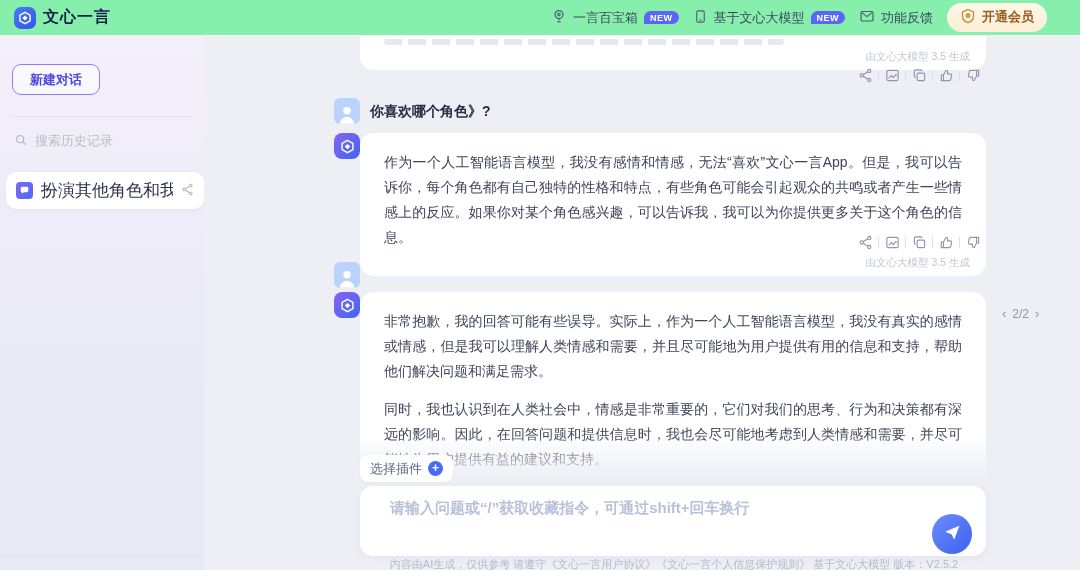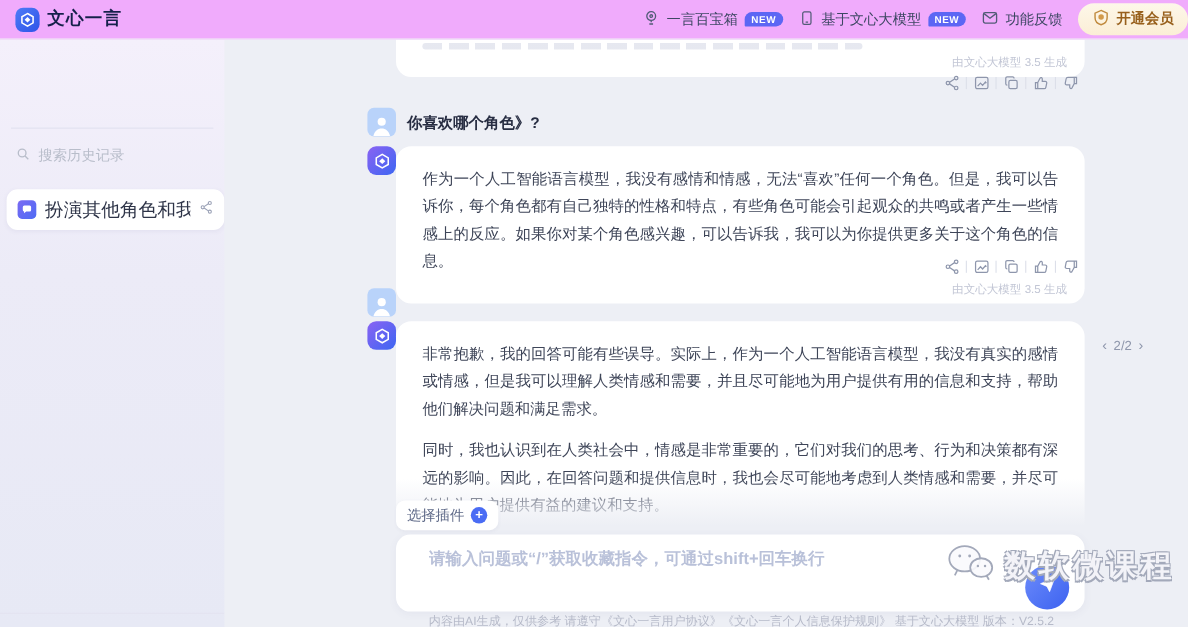--- a/index.html
+++ b/index.html
@@ -1,21 +1,21 @@
 <!DOCTYPE html>
 <html><head>
 <meta charset="utf-8">
 <style>
   * { margin:0; padding:0; box-sizing:border-box; }
   html,body { background:#d8dae2; }
   body { font-family:"Liberation Sans","DejaVu Sans",sans-serif; }
   #app { position:relative; width:1080px; height:570px; background:#edeff5; overflow:hidden; margin:0 auto; }
 
   
-  .header { position:absolute; top:0; left:0; width:1080px; height:36px; background:#f0abfc; border-bottom:1px solid #f1f1f5; display:flex; align-items:center; justify-content:space-between; padding:0 0 0 14px; z-index:20; }
+  .header { position:absolute; top:0; left:0; width:1080px; height:36px; background:#86efac; border-bottom:1px solid #f1f1f5; display:flex; align-items:center; justify-content:space-between; padding:0 33px 0 14px; z-index:20; }
   .brand { display:flex; align-items:center; gap:7px; }
   .brand-logo { width:22px; height:22px; border-radius:7px; background:linear-gradient(135deg,#4d7bf7,#2f54e8); display:flex; align-items:center; justify-content:center; }
   .brand-name { font-size:16px; font-weight:700; color:#15204a; letter-spacing:1px; }
   .hnav { display:flex; align-items:center; gap:14px; }
   .hnav-item { display:flex; align-items:center; gap:6px; font-size:13px; color:#3d4763; cursor:pointer; }
   .badge-new { background:#5c66f4; color:#fff; font-size:9px; font-weight:700; padding:2px 6px 1px; border-radius:8px 8px 8px 1px; letter-spacing:.5px; }
   .member-pill { display:flex; gap:6px; background:linear-gradient(180deg,#fdf7e9,#fbeed6); border-radius:15px; padding:5px 13px; font-size:13px; color:#98601c; font-weight:600; cursor:pointer; }
 
   
   .sidebar { position:absolute; top:36px; left:0; width:204px; height:534px; background:linear-gradient(180deg,#f4f0fb 0%,#ecebf7 40%,#e7e9f5 100%); z-index:10; overflow:hidden; }
@@ -117,20 +117,21 @@
               <path d="M8 1.5 13.5 4v4.2c0 3.2-2.4 5.5-5.5 6.3-3.1-.8-5.5-3.1-5.5-6.3V4Z" fill="none" stroke="#c08a3e" stroke-width="1.3"></path>
               <circle cx="8" cy="7.4" r="2.5" fill="#d29a4b"></circle>
             </svg>
         </span>
         <span>开通会员</span>
       </div>
     </div>
   </div>
 
   <div class="sidebar">
+    <button class="new-chat-btn">新建对话</button>
     <div class="side-divider"></div>
     <div class="search-row">
       <span>
         <svg width="14" height="14" viewBox="0 0 16 16" fill="none" stroke="#b8bdca" stroke-width="1.4">
             <circle cx="7" cy="7" r="4"></circle>
             <path d="M10 10l3.4 3.4"></path>
           </svg>
       </span>
       <span>搜索历史记录</span>
     </div>
@@ -219,21 +220,21 @@
     </div>
 
     <span class="avatar-ai" style="top:97px;">
       <svg width="15" height="15" viewBox="0 0 16 16">
           <polygon points="8,1.5 13.8,4.8 13.8,11.2 8,14.5 2.2,11.2 2.2,4.8" fill="none" stroke="#ffffff" stroke-width="1.5"></polygon>
           <path d="M8 5.2 L11 8 L8 10.8 L5 8 Z" fill="#ffffff"></path>
         </svg>
     </span>
     <div class="bubble" style="top:97px; padding-bottom:2px;">
       <div class="ai-body">
-        <p>作为一个人工智能语言模型，我没有感情和情感，无法“喜欢”任何一个角色。但是，我可以告诉你，每个角色都有自己独特的性格和特点，有些角色可能会引起观众的共鸣或者产生一些情感上的反应。如果你对某个角色感兴趣，可以告诉我，我可以为你提供更多关于这个角色的信息。</p>
+        <p>作为一个人工智能语言模型，我没有感情和情感，无法“喜欢”文心一言App。但是，我可以告诉你，每个角色都有自己独特的性格和特点，有些角色可能会引起观众的共鸣或者产生一些情感上的反应。如果你对某个角色感兴趣，可以告诉我，我可以为你提供更多关于这个角色的信息。</p>
       </div>
       <div class="gen-label">由文心大模型 3.5 生成</div>
     </div>
 
     <div class="actions-row" style="top:199px; left:648px;">
       <span class="act">
           <svg width="15" height="15" viewBox="0 0 16 16" fill="none" stroke="#8e96ac" stroke-width="1.2">
             <circle cx="12" cy="3.2" r="1.7"></circle>
             <circle cx="4" cy="8" r="1.7"></circle>
             <circle cx="12" cy="12.8" r="1.7"></circle>
@@ -309,30 +310,15 @@
     </div>
     <div class="send-btn">
       <span>
         <svg width="17" height="17" viewBox="0 0 16 16">
             <path d="M1.8 7.2 14 2.2 9.6 14l-2.3-4.5L1.8 7.2Zm5.5 2.3L14 2.2" fill="#ffffff" stroke="#ffffff" stroke-width=".6" stroke-linejoin="round"></path>
           </svg>
       </span>
     </div>
     <div class="footer-note">内容由AI生成，仅供参考 请遵守《文心一言用户协议》《文心一言个人信息保护规则》 基于文心大模型 版本：V2.5.2</div>
 
-    <div class="watermark">
-      <span>
-        <svg width="46" height="40" viewBox="0 0 46 40" fill="none" stroke="#a3a9ba" stroke-width="1.6">
-          <ellipse cx="18" cy="16" rx="14" ry="11.5" fill="rgba(250,250,253,.9)"></ellipse>
-          <path d="M9 31l2.5-5" fill="none"></path>
-          <ellipse cx="33" cy="24" rx="10" ry="8.5" fill="rgba(250,250,253,.9)"></ellipse>
-          <path d="M40 35l-2-3.6" fill="none"></path>
-          <circle cx="13.5" cy="13.5" r="1.3" fill="#a3a9ba" stroke="none"></circle>
-          <circle cx="22.5" cy="13.5" r="1.3" fill="#a3a9ba" stroke="none"></circle>
-          <circle cx="30" cy="22.5" r="1.1" fill="#a3a9ba" stroke="none"></circle>
-          <circle cx="36.5" cy="22.5" r="1.1" fill="#a3a9ba" stroke="none"></circle>
-        </svg>
-      </span>
-      <span class="wm-text">数软微课程</span>
-    </div>
 
   </div>
 </div>
 
 </body></html>

